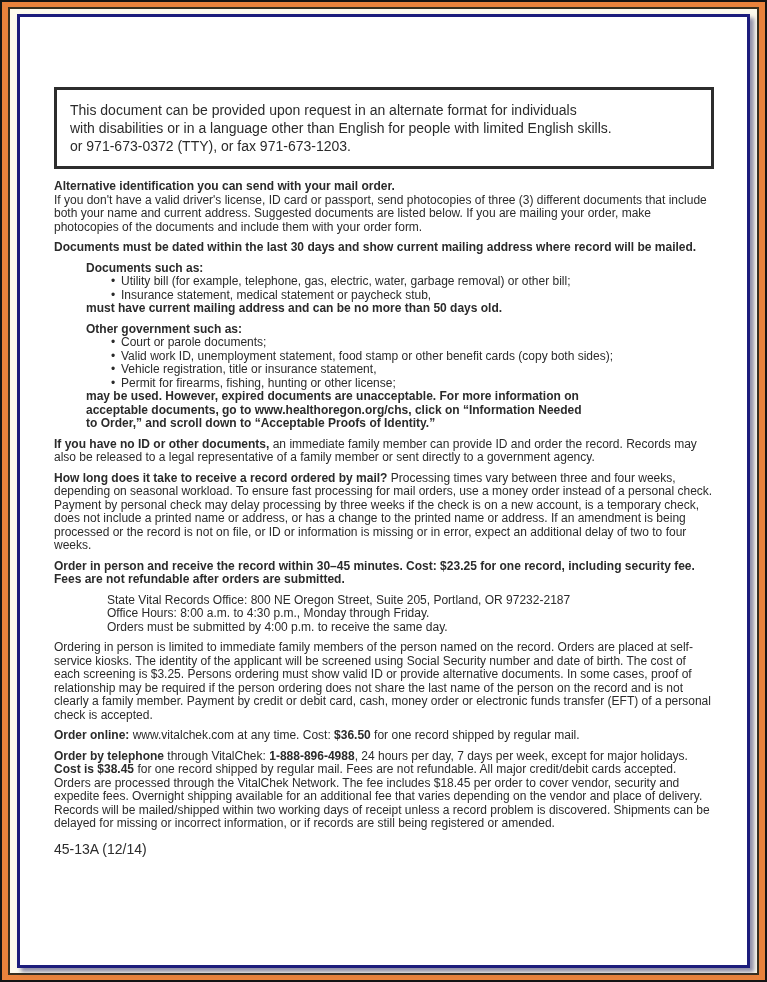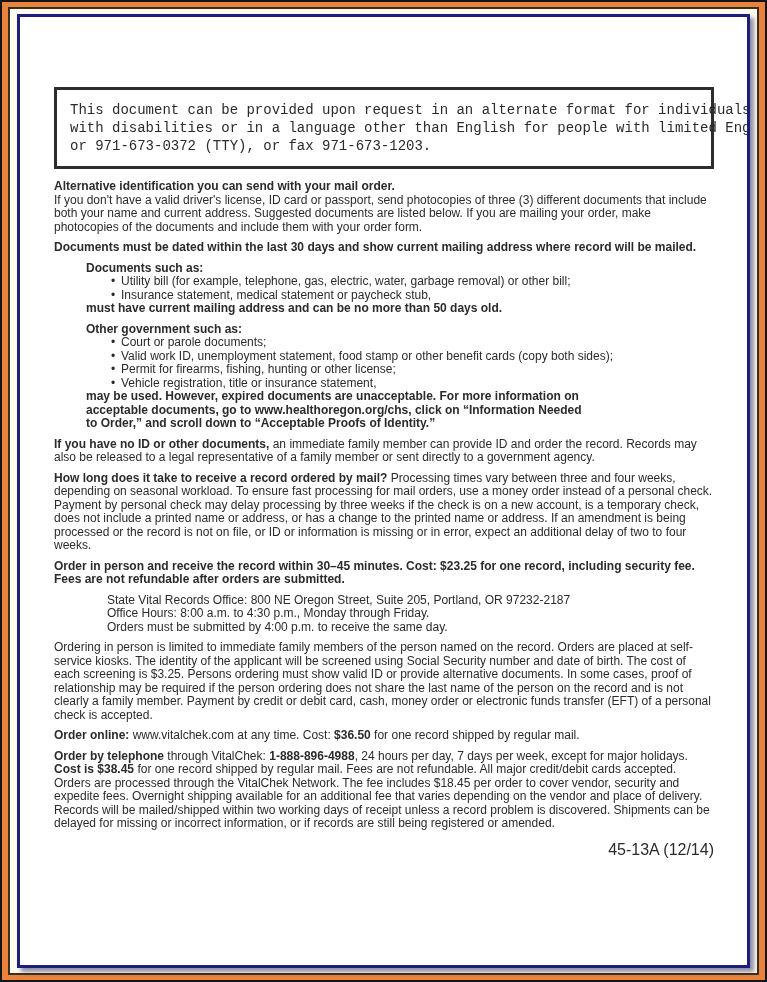--- a/index.html
+++ b/index.html
@@ -21,30 +21,29 @@
   .content{
     padding:70px 33px 0 34px;
     font-size:12px;line-height:13.5px;color:#2b2b2b;
   }
   .notice{
     border:3px solid #2d2d2d;
     padding:11px 13px;
     margin:0 0 11px 0;
     font-size:14px;line-height:18px;
     white-space:nowrap;
-    font-family:Liberation Mono, monospace;
   }
   p,.group{margin:7px 0;}
   .b{font-weight:bold;}
   .block{display:block;}
   .ind1{margin-left:32px;}
   .ind2{margin-left:53px;}
   .bullets{list-style:none;margin:0 0 0 57px;padding:0;}
   .bullets li::before{content:"\2022";display:inline-block;width:10px;}
-  .footer-code{text-align:right;margin-top:12px;font-size:16px;}
+  .footer-code{text-align:left;margin-top:12px;font-size:14px;}
 </style>
 </head>
 <body>
 
 <div id="page">
   <div id="f-orange">
     <div id="f-gap">
       <div id="f-navy">
         <div class="content">
 
@@ -65,22 +64,22 @@
               <li>Insurance statement, medical statement or paycheck stub,</li>
             </ul>
             <div class="b ind1">must have current mailing address and can be no more than 50 days old.</div>
           </div>
 
           <div class="group">
             <div class="b ind1">Other government such as:</div>
             <ul class="bullets">
               <li>Court or parole documents;</li>
               <li>Valid work ID, unemployment statement, food stamp or other benefit cards (copy both sides);</li>
+              <li>Vehicle registration, title or insurance statement,</li>
               <li>Permit for firearms, fishing, hunting or other license;</li>
-              <li>Vehicle registration, title or insurance statement,</li>
             </ul>
             <div class="b ind1">may be used. However, expired documents are unacceptable. For more information on</div>
             <div class="b ind1">acceptable documents, go to www.healthoregon.org/chs, click on “Information Needed</div>
             <div class="b ind1">to Order,” and scroll down to “Acceptable Proofs of Identity.”</div>
           </div>
 
           <p><span class="b">If you have no ID or other documents,</span><span> an immediate family member can provide ID and order the record. Records may also be released to a legal representative of a family member or sent directly to a government agency.</span></p>
 
           <p><span class="b">How long does it take to receive a record ordered by mail?</span><span> Processing times vary between three and four weeks, depending on seasonal workload. To ensure fast processing for mail orders, use a money order instead of a personal check. Payment by personal check may delay processing by three weeks if the check is on a new account, is a temporary check, does not include a printed name or address, or has a change to the printed name or address. If an amendment is being processed or the record is not on file, or ID or information is missing or in error, expect an additional delay of two to four weeks.</span></p>
 

